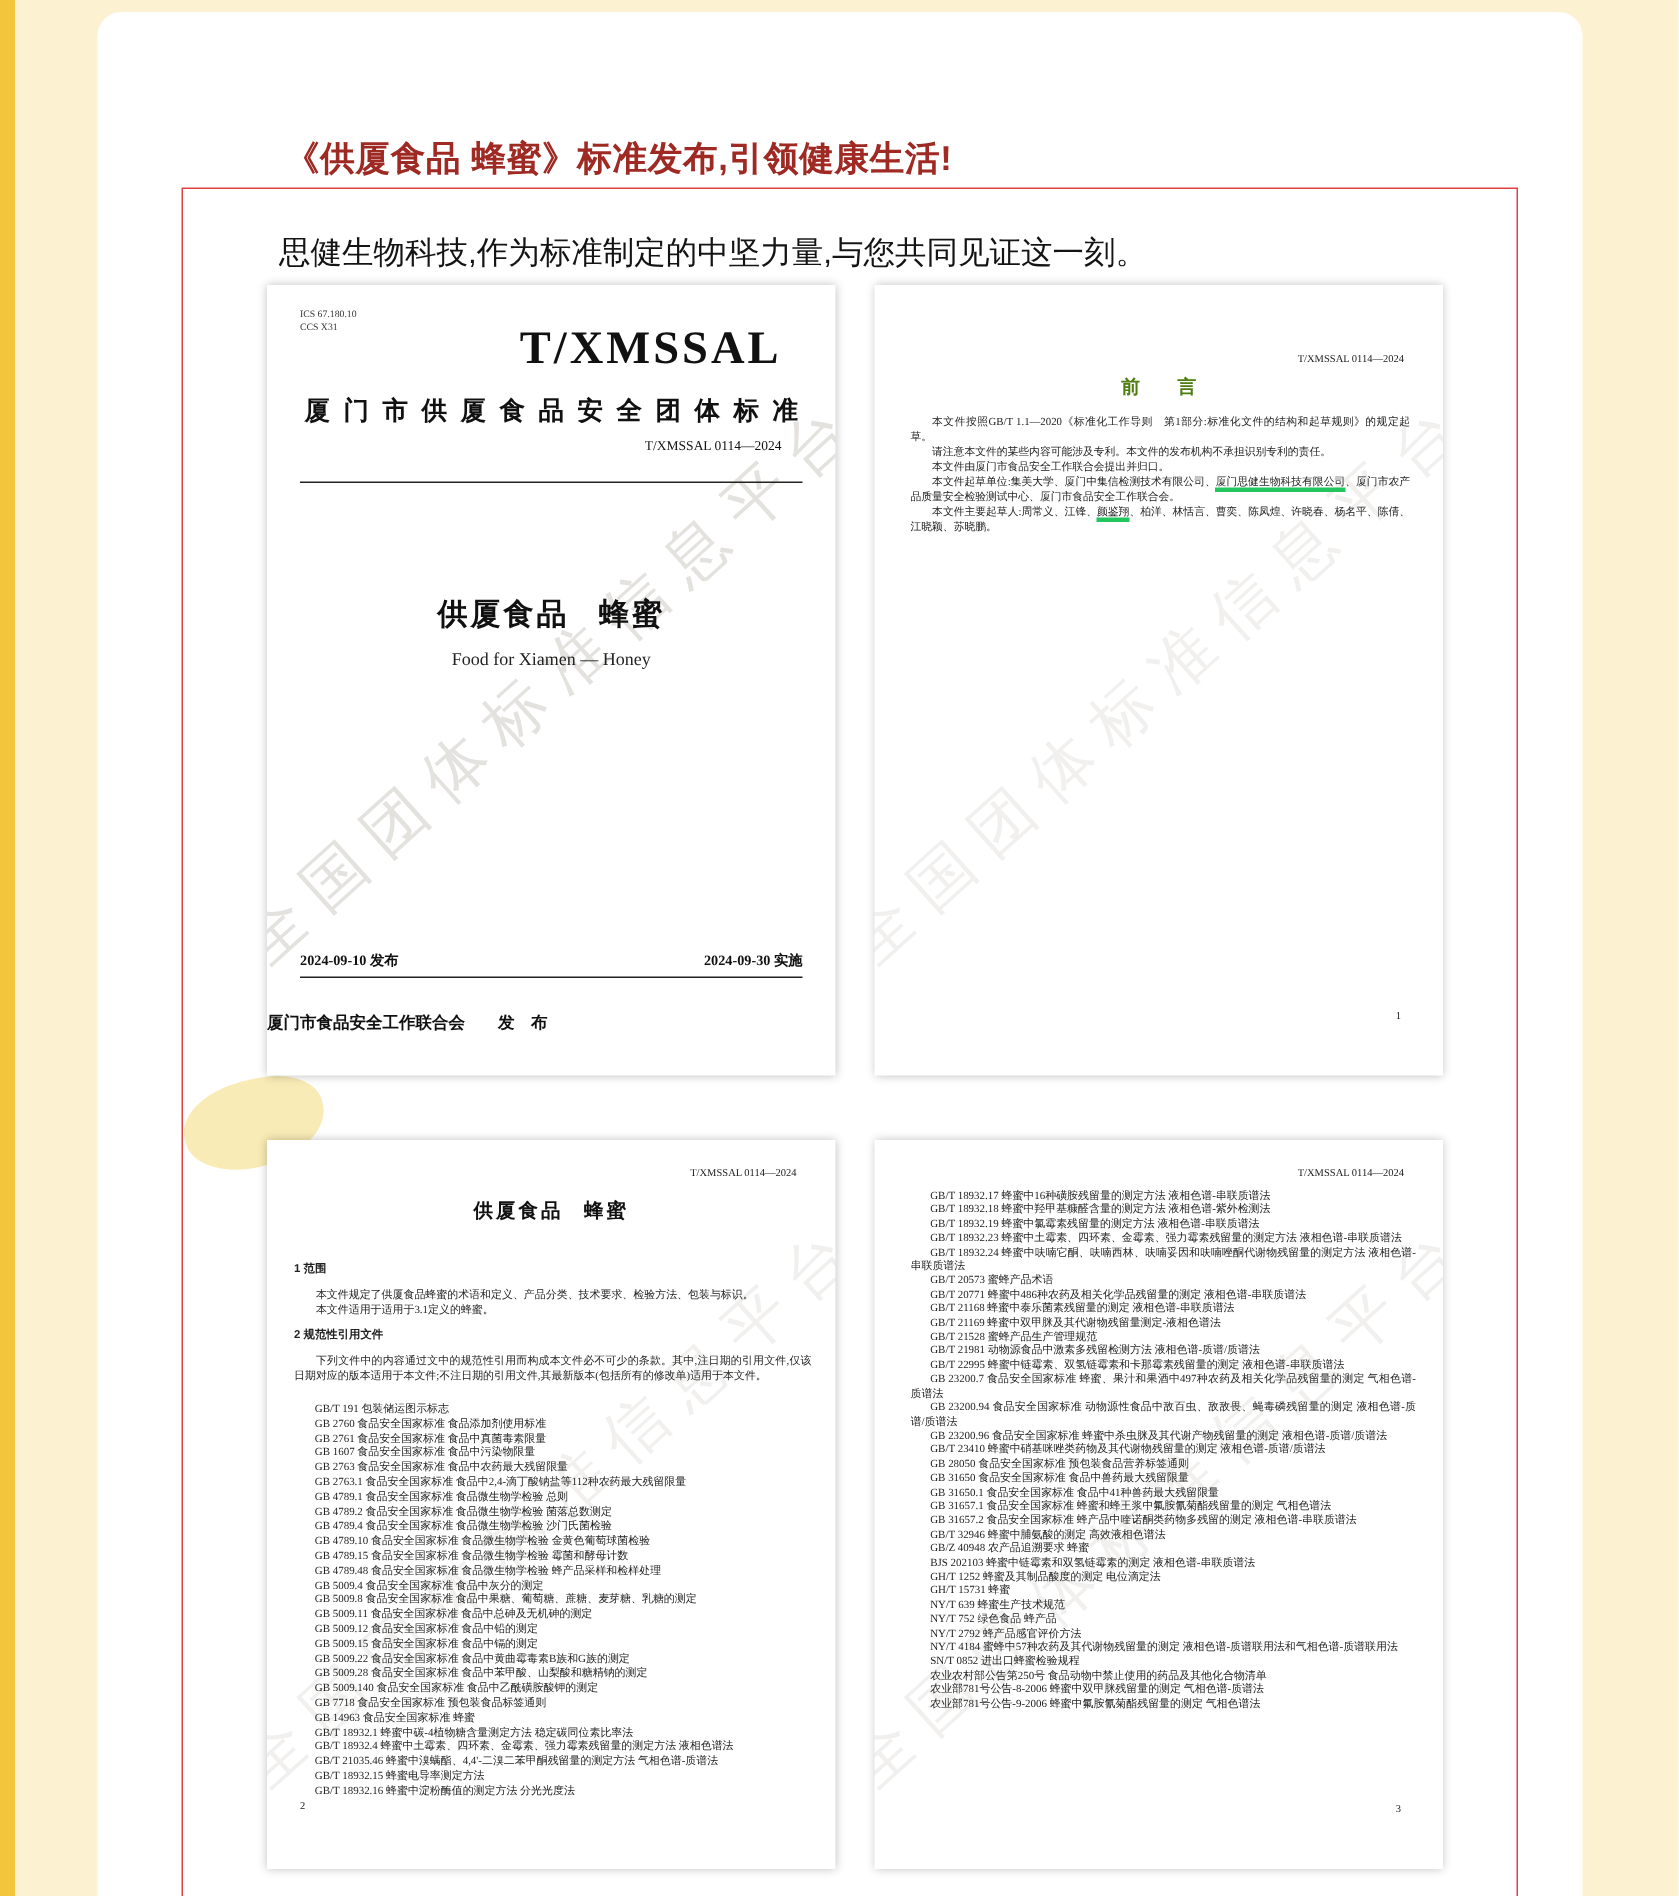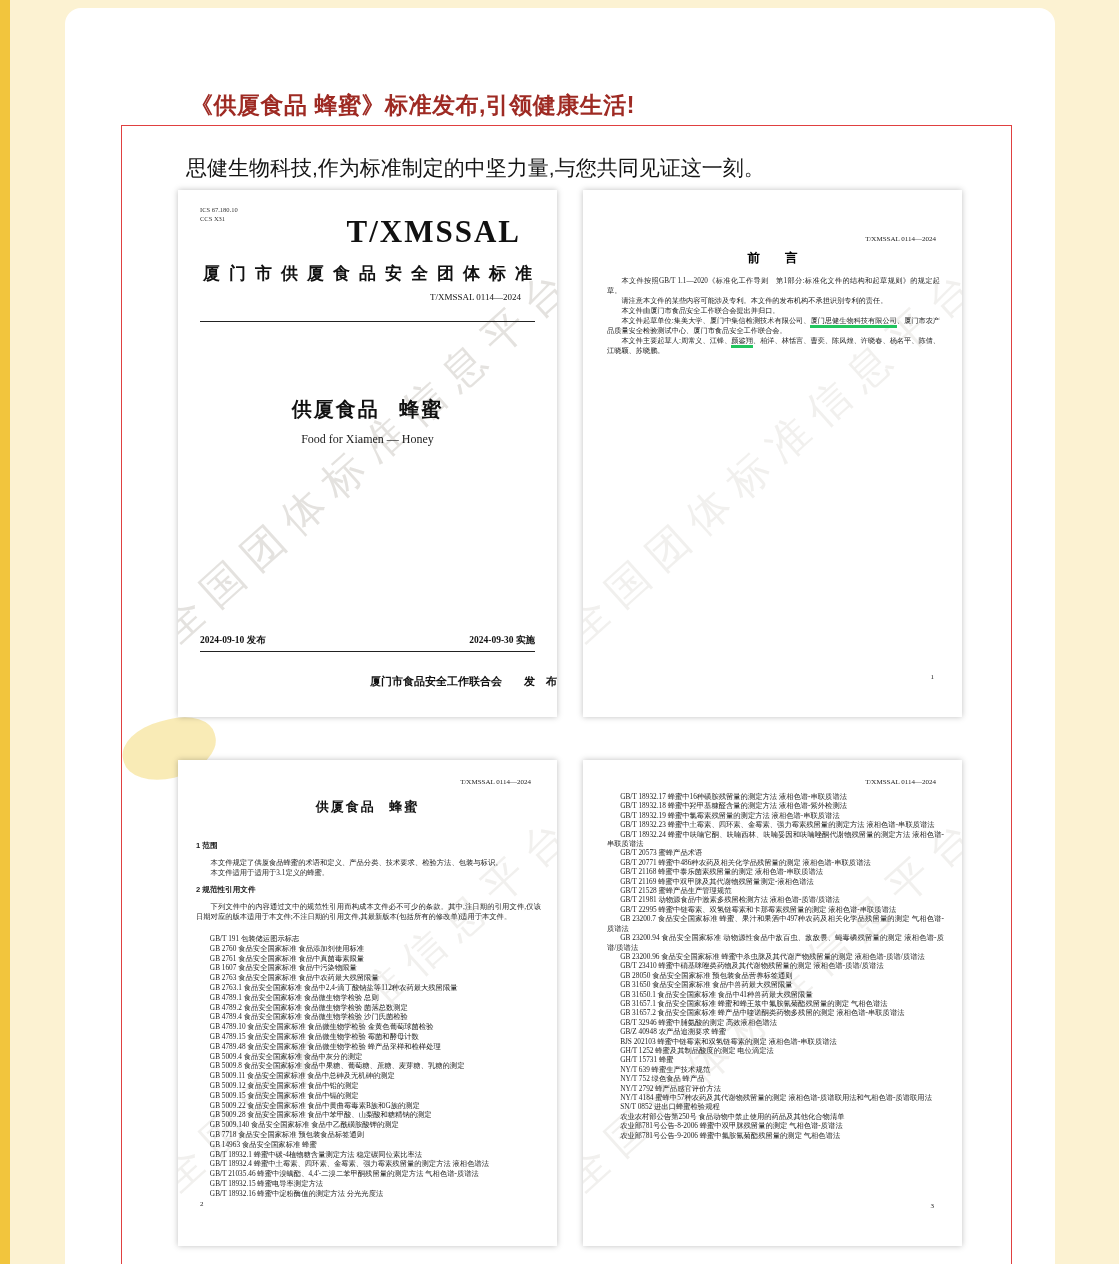--- a/index.html
+++ b/index.html
@@ -67,28 +67,28 @@
     font-size:20px; font-weight:bold; letter-spacing:2px; word-spacing:12px; color:#111;
     font-family:"Liberation Sans","DejaVu Sans",sans-serif;
   }
   .p1-entitle { position:absolute; left:0; right:0; top:242px; text-align:center; font-size:12px; color:#222; }
   .p1-dates {
     position:absolute; left:22px; right:22px; top:444px;
     display:flex; justify-content:space-between;
     font-size:9.5px; font-weight:bold; color:#111;
   }
   .p1-dateline { position:absolute; left:22px; right:22px; top:461px; border-top:1.5px solid #222; }
-  .p1-publisher { position:absolute; left:0; right:0; top:484px; text-align:right; font-size:11px; font-weight:bold; color:#111; }
+  .p1-publisher { position:absolute; left:0; right:0; top:484px; text-align:left; font-size:11px; font-weight:bold; color:#111; }
   
   .doc-header { position:absolute; right:26px; font-size:7px; color:#222; z-index:3; }
   .hdr-top45 { top:45px; } .hdr-top18 { top:18px; }
   .page-num { position:absolute; font-size:7px; color:#222; z-index:3; }
   .pn-br { right:28px; bottom:36px; } .pn-bl { left:22px; bottom:38px; }
   
-  .p2-title { position:absolute; left:0; right:0; top:60px; text-align:center; font-size:12.5px; font-weight:bold; color:#000000; z-index:3; }
+  .p2-title { position:absolute; left:0; right:0; top:60px; text-align:center; font-size:12.5px; font-weight:bold; color:#4d7c0f; z-index:3; }
   .p2-body {
     position:absolute; left:24px; right:22px; top:86px; z-index:3;
     font-size:7.2px; line-height:10px; text-align:justify; color:#222;
   }
   .p2-body p { text-indent:2em; margin:0; }
   .red-underline { border-bottom:3px solid #22c55e; }
   
   .p3-title { position:absolute; left:0; right:0; top:38px; text-align:center; font-size:13px; font-weight:bold; letter-spacing:2px; word-spacing:8px; color:#111; z-index:3;
     font-family:"Liberation Sans","DejaVu Sans",sans-serif; }
   .p3-body {

